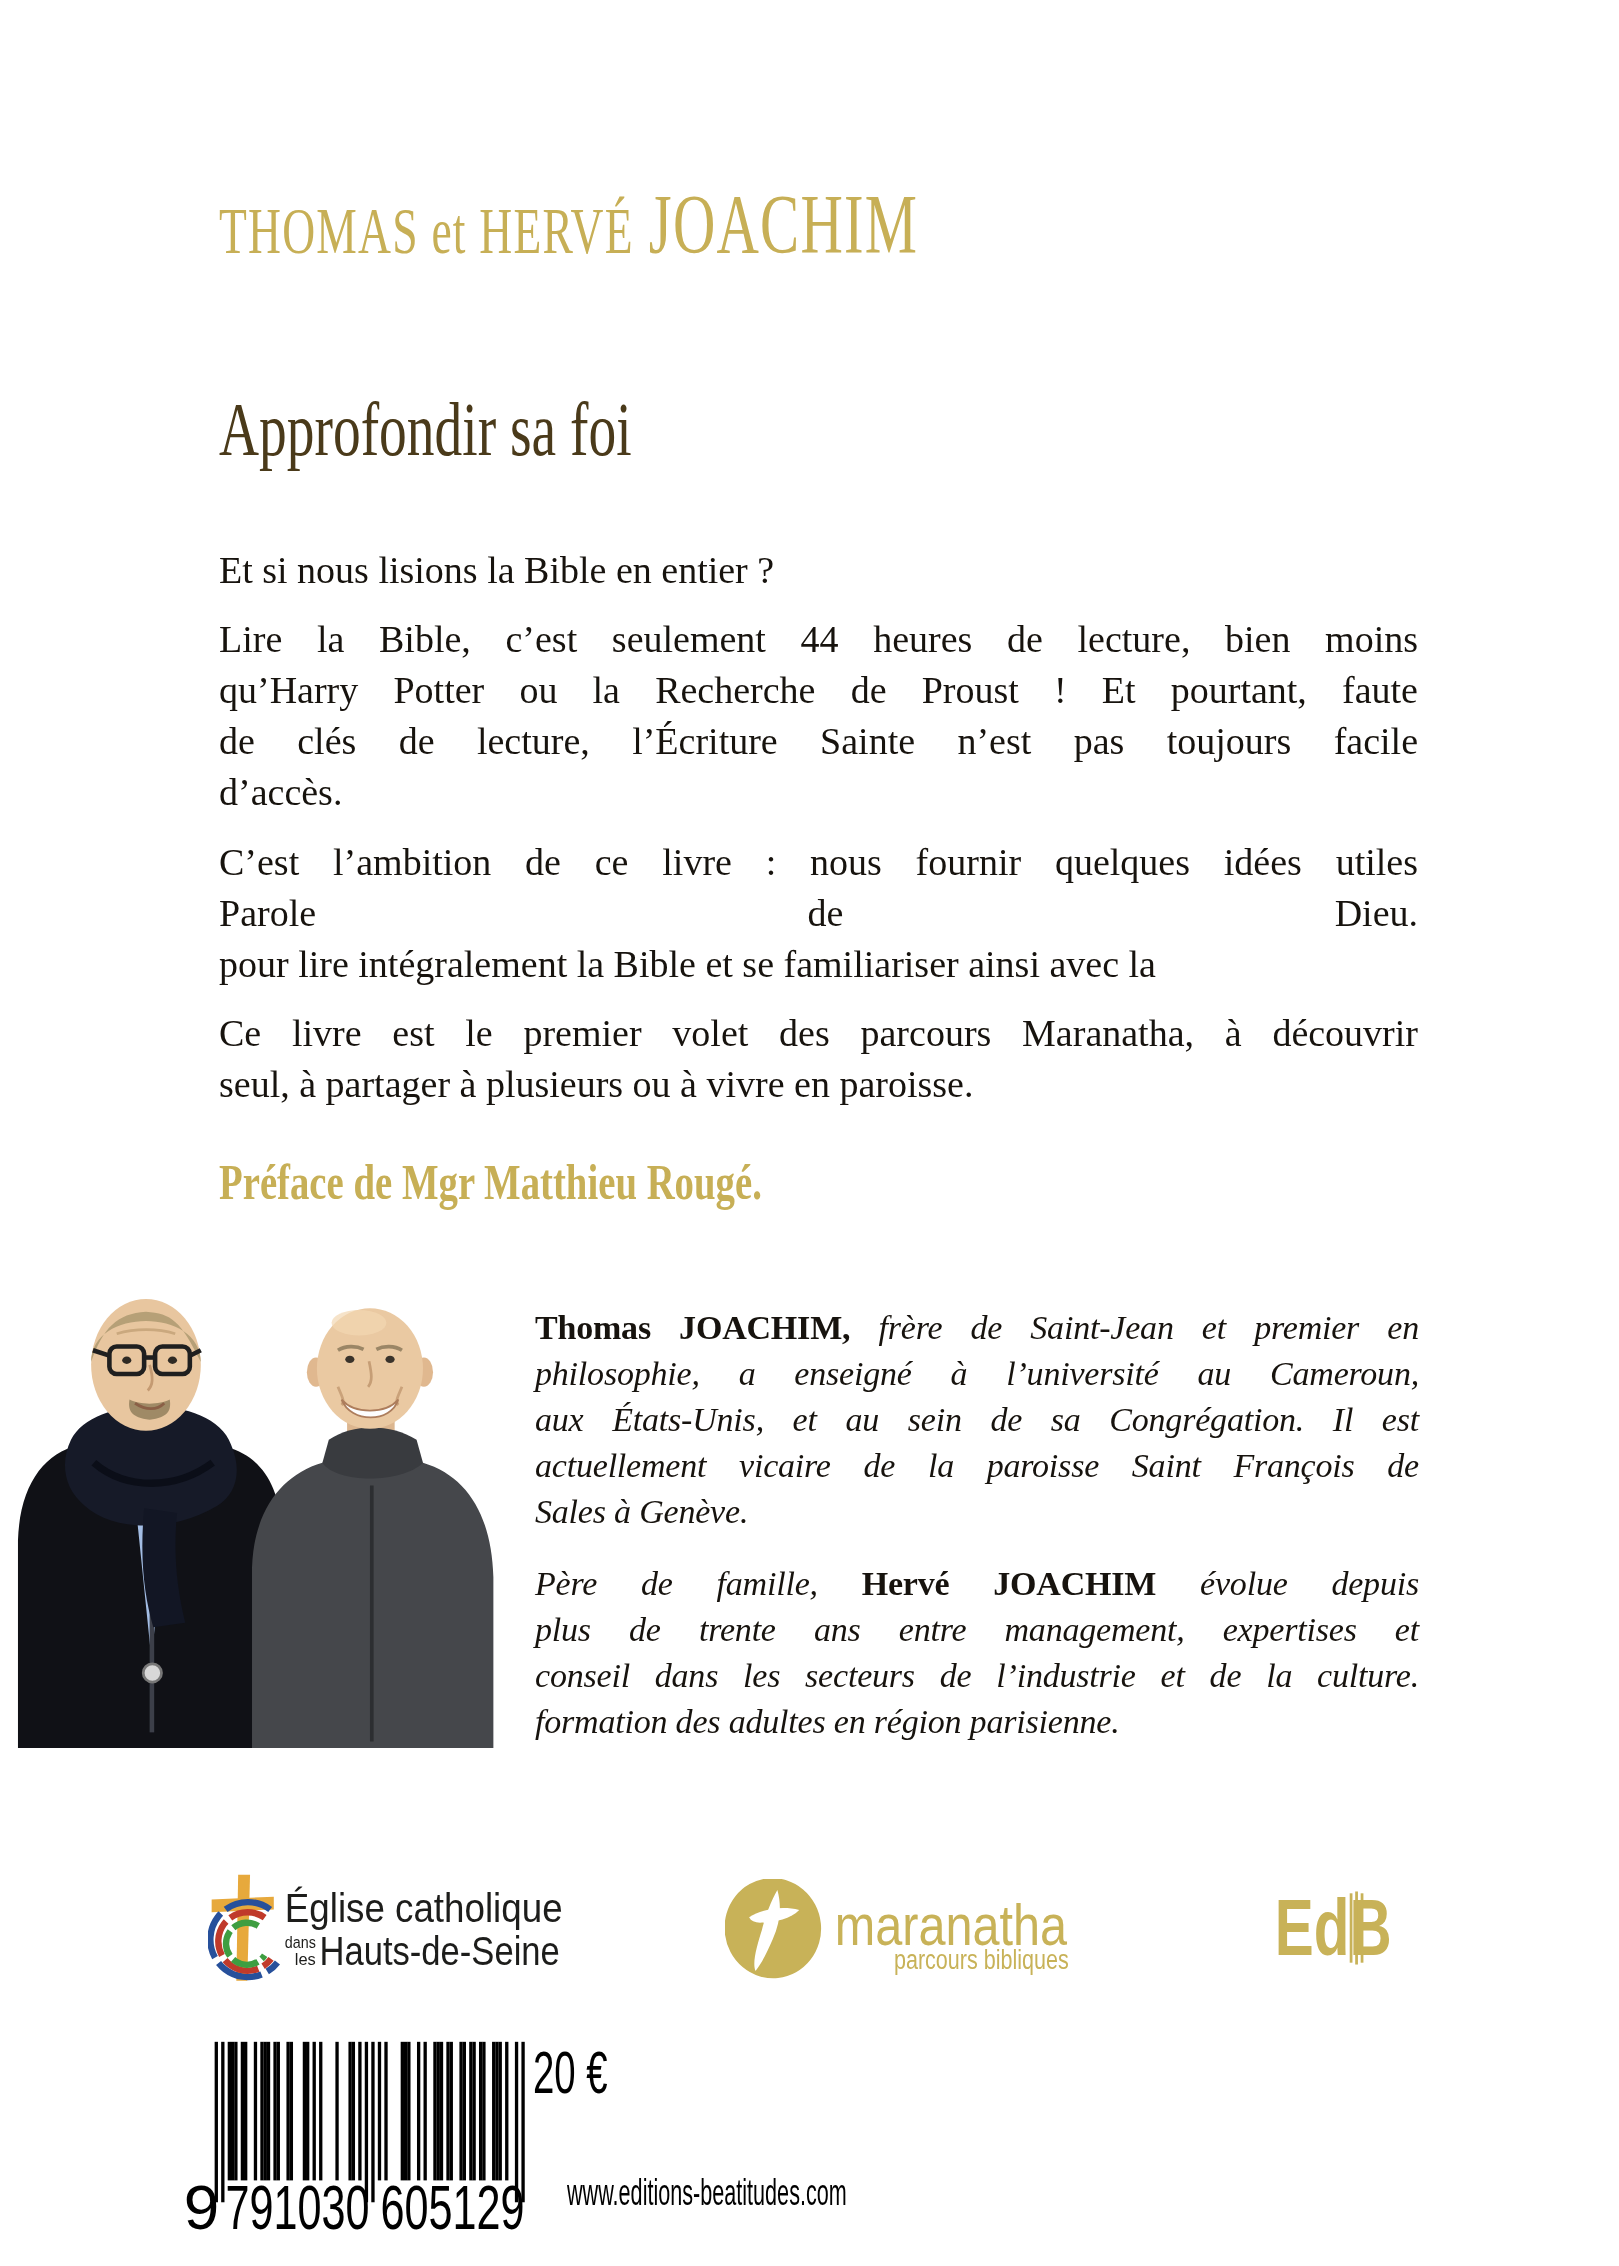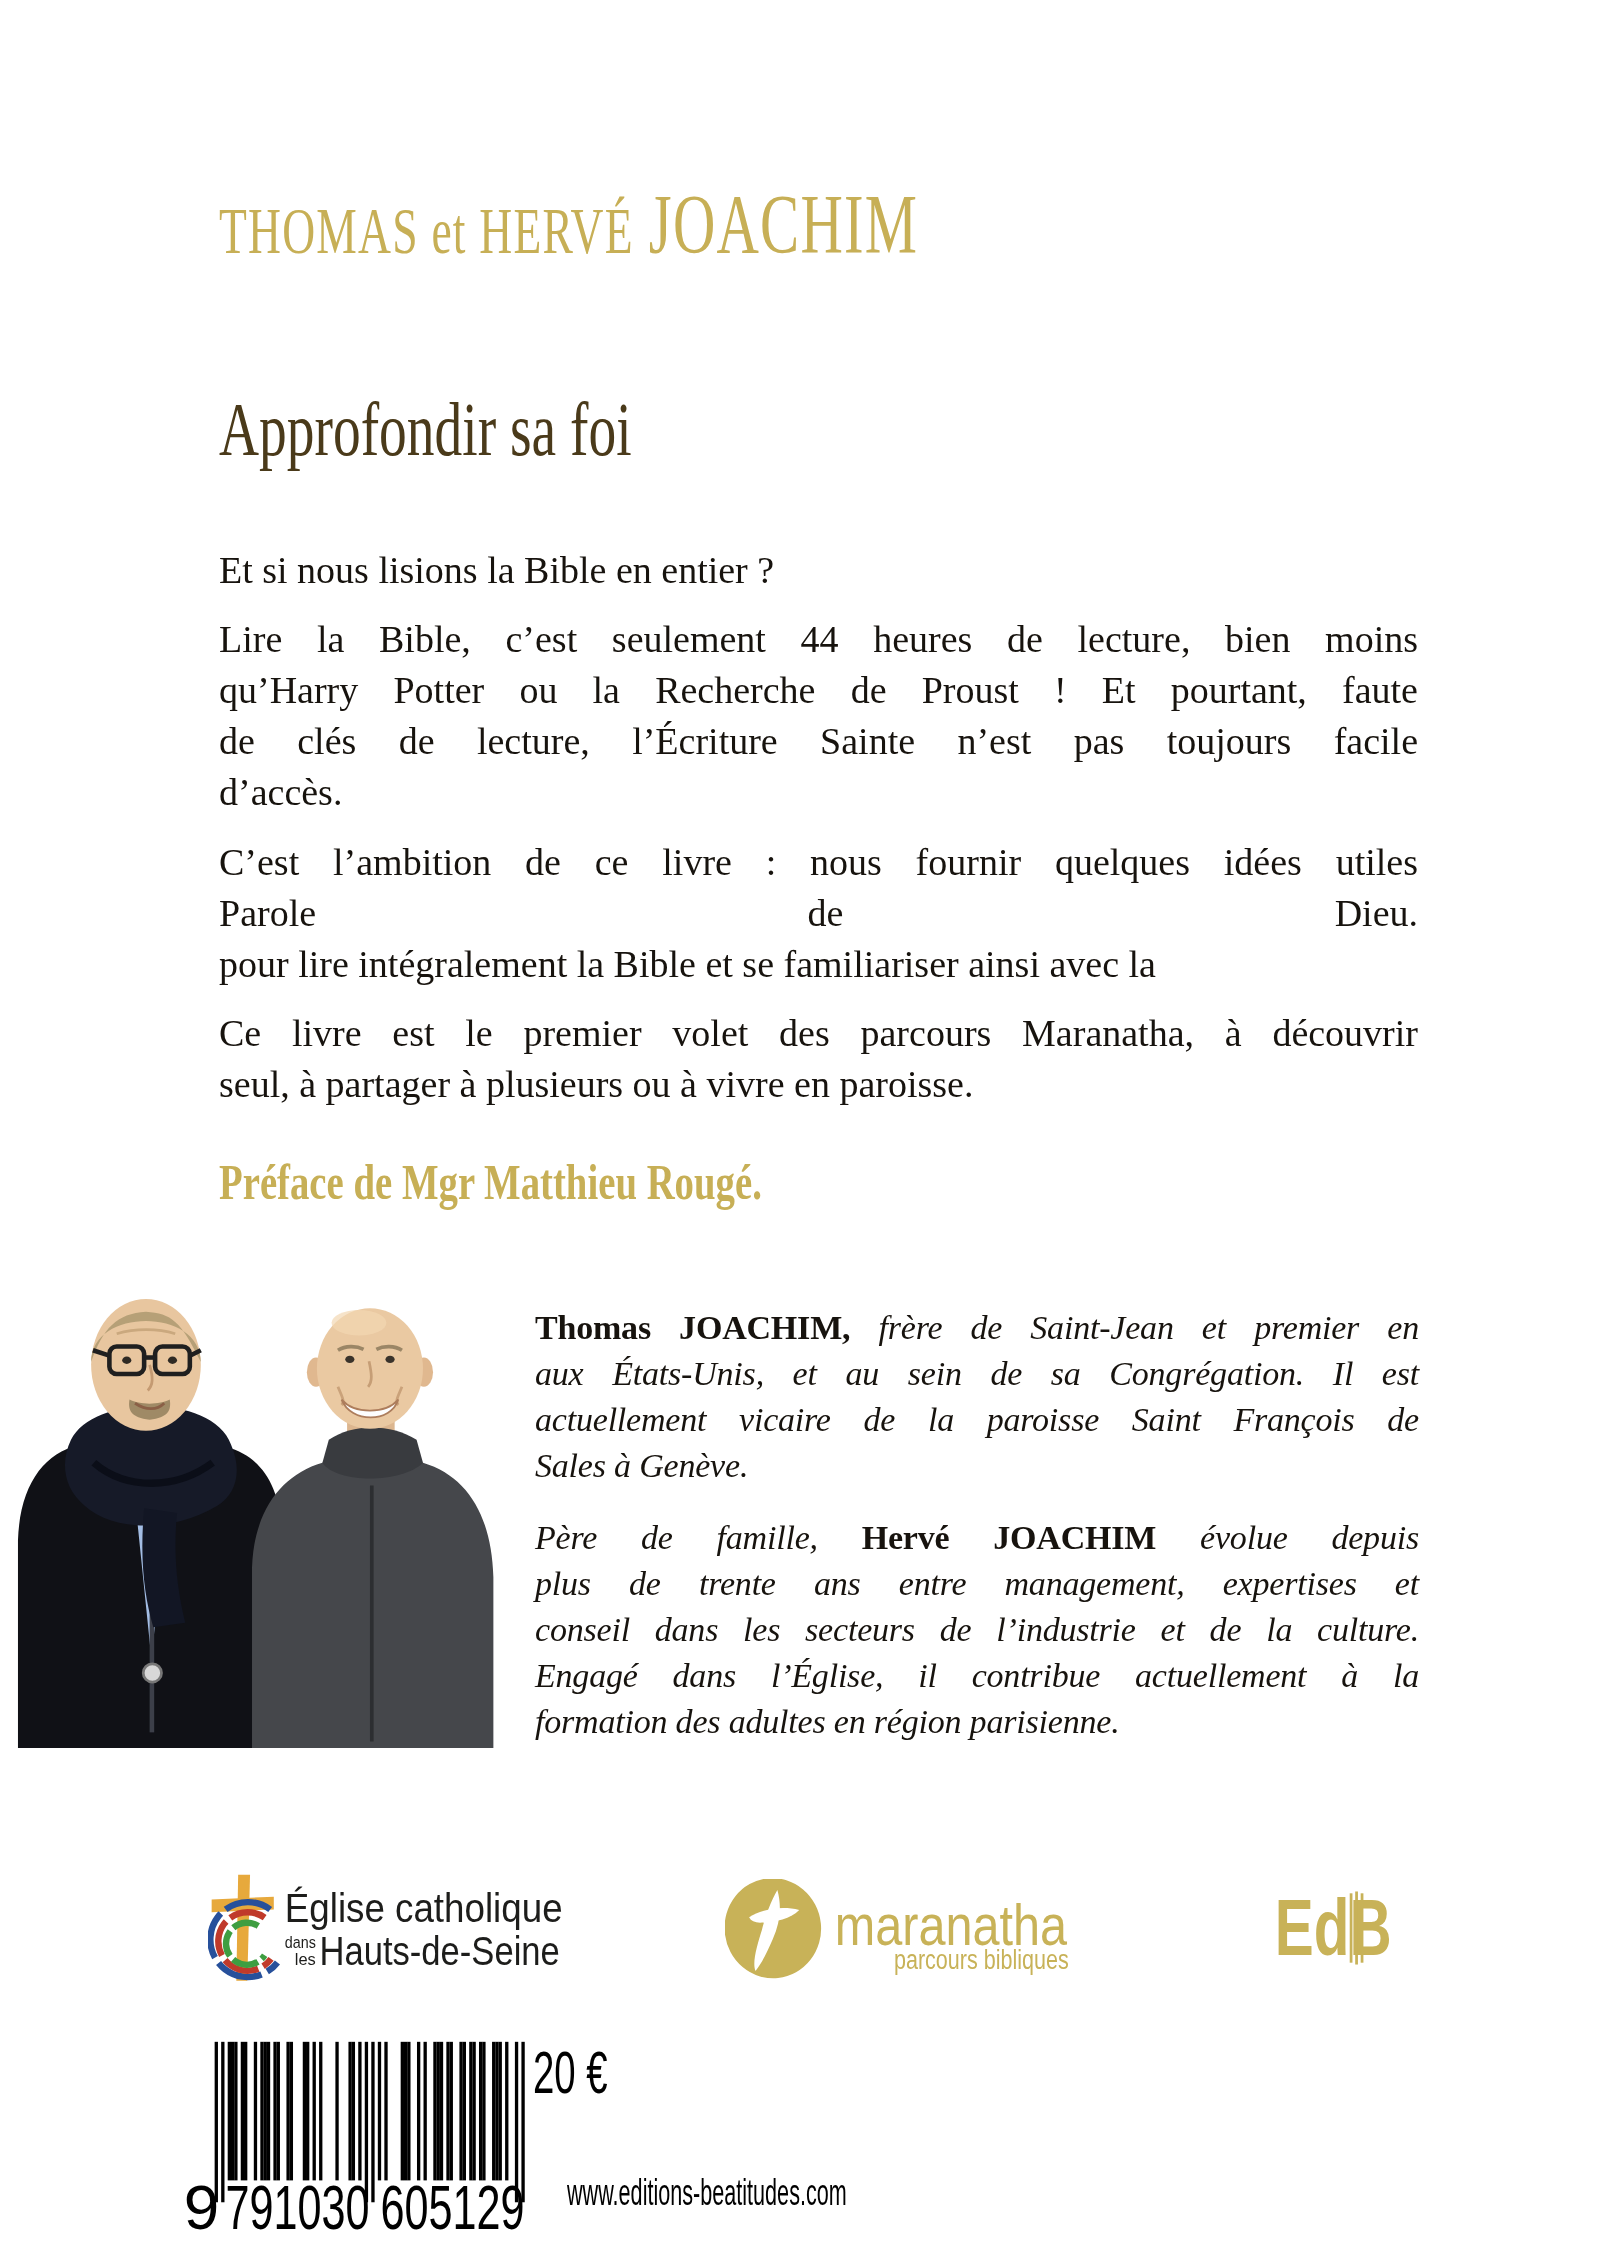--- a/index.html
+++ b/index.html
@@ -141,29 +141,29 @@
       <path d="M396,104 C399,118 400,126 395,132" stroke="#c69e76" stroke-width="3" fill="none"></path>
       <path d="M362,132 C366,142 370,148 366,152" stroke="#caa27a" stroke-width="3" fill="none"></path>
       <path d="M432,132 C428,142 424,148 428,152" stroke="#caa27a" stroke-width="3" fill="none"></path>
       <path d="M366,146 C380,162 414,162 428,146 C420,172 376,172 366,146 Z" fill="#fdfdfd" stroke="#ad7d5c" stroke-width="2"></path>
     </g>
   </svg>
 
   <div class="abs bio-section">
       <div class="bio-para">
         <div class="jline"><span class="seg-bold">Thomas JOACHIM,</span><span class="seg-italic"> frère de Saint-Jean et premier en</span></div>
+        <div class="jline"><span class="seg-italic">philosophie, a enseigné à l’université au Cameroun,</span></div>
         <div class="jline"><span class="seg-italic">aux États-Unis, et au sein de sa Congrégation. Il est</span></div>
         <div class="jline"><span class="seg-italic">actuellement vicaire de la paroisse Saint François de</span></div>
         <div class="jline"><span class="seg-italic">Sales à Genève.</span></div>
       </div>
       <div class="bio-para">
         <div class="jline"><span class="seg-italic">Père de famille, </span><span class="seg-bold">Hervé JOACHIM</span><span class="seg-italic"> évolue depuis</span></div>
         <div class="jline"><span class="seg-italic">plus de trente ans entre management, expertises et</span></div>
         <div class="jline"><span class="seg-italic">conseil dans les secteurs de l’industrie et de la culture.</span></div>
-        <div class="jline"><span class="seg-italic">Engagé dans l’Église, il contribue actuellement à la</span></div>
         <div class="jline"><span class="seg-italic">formation des adultes en région parisienne.</span></div>
       </div>
     </div>
 
   <svg class="abs logo-svg logo-eglise" viewBox="0 0 395 130" width="361" height="119">
     <g>
       <polygon points="33,4 46,4 43,120 31,120" style="fill:var(--eglise_cross)"></polygon>
       <polygon points="4,31 72,28 72,42 4,45" style="fill:var(--eglise_cross)"></polygon>
     </g>
     <g fill="none" stroke-width="7" transform="translate(38,82)">

